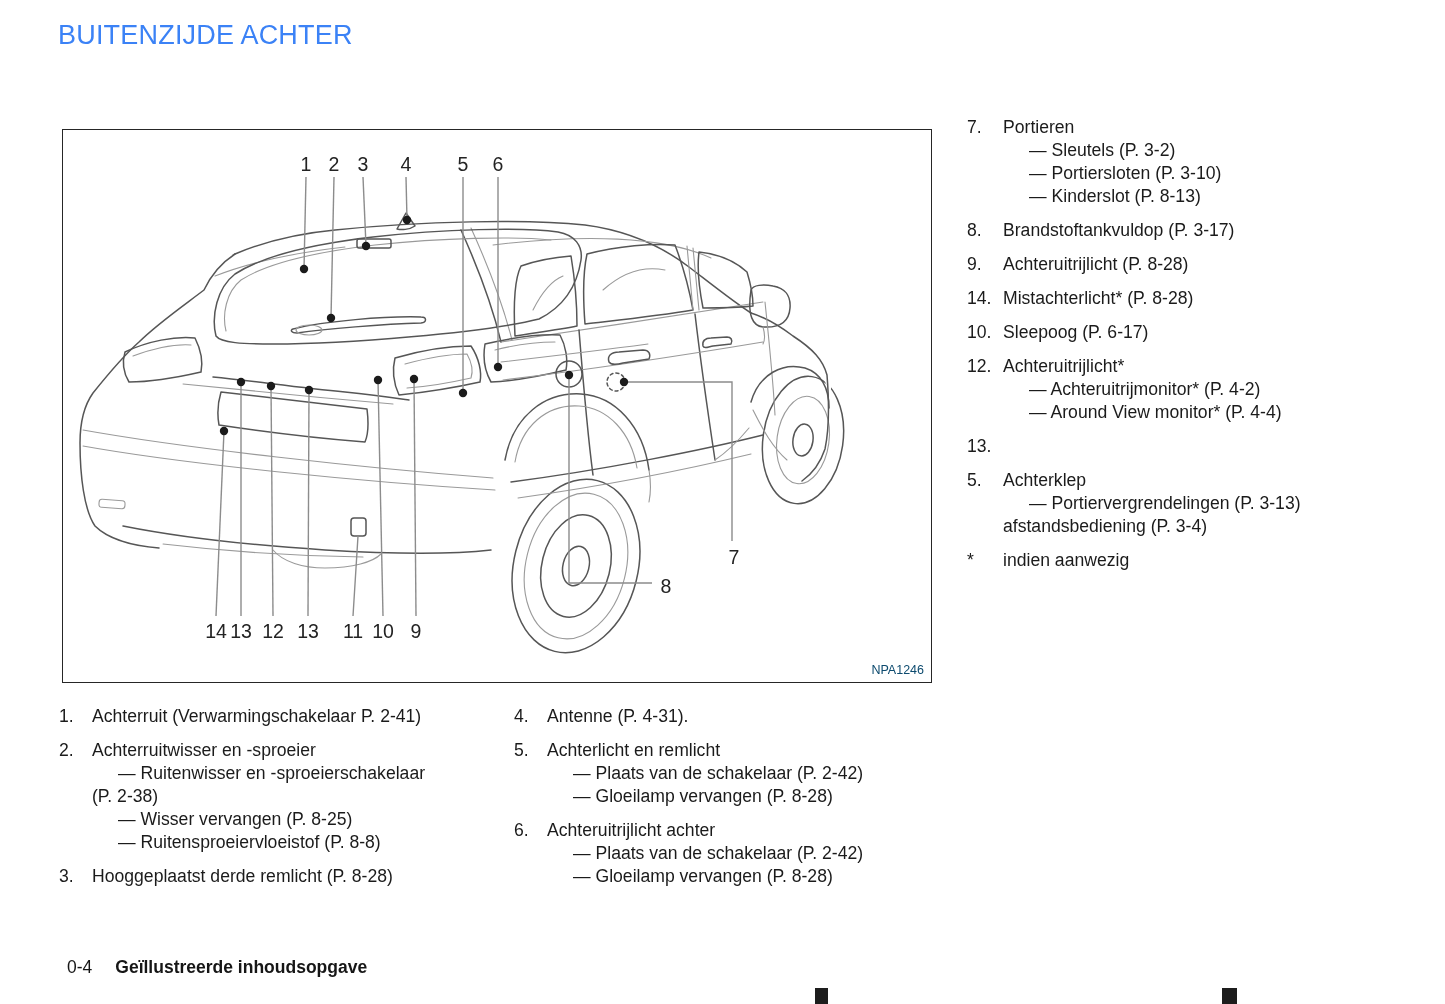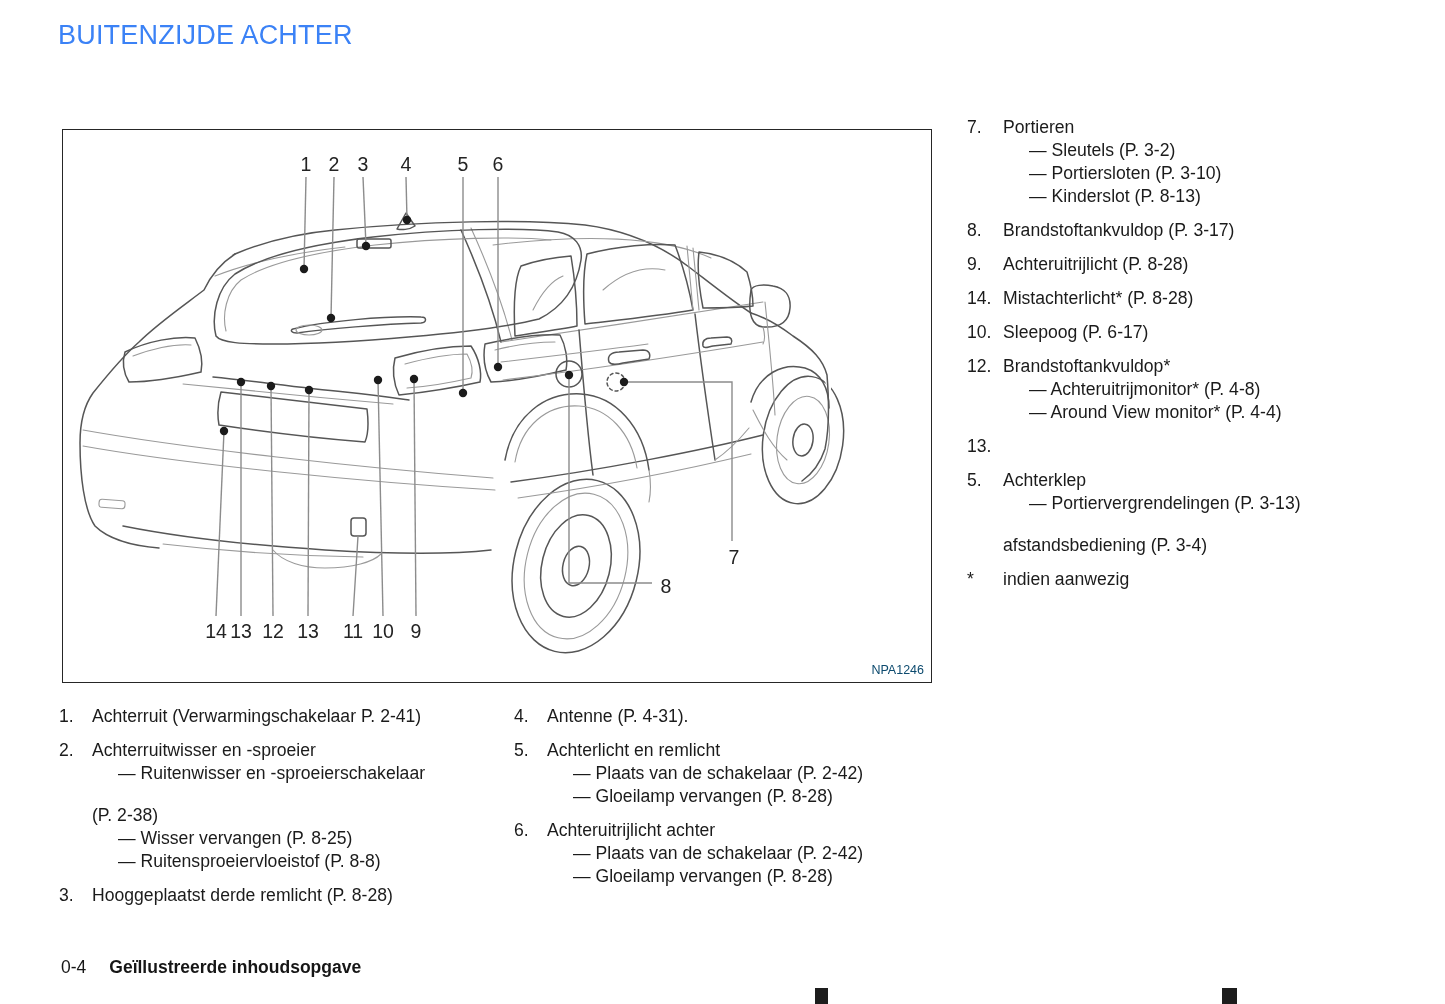--- a/index.html
+++ b/index.html
@@ -33,22 +33,22 @@
   
   .legend{position:absolute;font-size:17.6px;line-height:23px;color:#1b1b1b;}
   .legend-right{left:967px;top:116px;width:360px;}
   .legend-bl{left:59px;top:705px;width:450px;}
   .legend-br{left:514px;top:705px;width:420px;}
   .legend-item{display:flex;margin-bottom:11px;}
   .legend-item .num{flex:0 0 36px;}
   .legend-bl .legend-item .num,.legend-br .legend-item .num{flex:0 0 33px;}
   .legend-item .body{flex:1 1 auto;}
   .legend-item .sub{padding-left:26px;}
-  .legend-item .sub.cont{padding-left:0;margin-top:19px;}
-  .page-footer{position:absolute;left:61px;top:957px;font-size:17.5px;color:#161616;}
+  .legend-item .sub.cont{padding-left:0;}
+  .page-footer{position:absolute;left:67px;top:957px;font-size:17.5px;color:#161616;}
   .page-footer .pnum{margin-right:23px;}
   .page-footer .sect{font-weight:700;}
   .crop-mark{position:absolute;background:#1d1d1d;}
   .crop-mark.m1{left:815px;top:988px;width:13px;height:16px;}
   .crop-mark.m2{left:1222px;top:988px;width:15px;height:16px;}
 </style>
 </head>
 <body>
 
 <div class="page-title">BUITENZIJDE ACHTER</div>
@@ -233,22 +233,22 @@
     </div>
     <div class="legend-item">
       <span class="num">10.</span>
       <div class="body">
         <div>Sleepoog (P. 6-17)</div>
       </div>
     </div>
     <div class="legend-item">
       <span class="num">12.</span>
       <div class="body">
-        <div>Brandstoftankvuldop*</div>
-        <div class="sub">— Achteruitrijmonitor* (P. 4-8)</div>
+        <div>Achteruitrijlicht*</div>
+        <div class="sub">— Achteruitrijmonitor* (P. 4-2)</div>
         <div class="sub">— Around View monitor* (P. 4-4)</div>
       </div>
     </div>
     <div class="legend-item">
       <span class="num">13.</span>
     </div>
     <div class="legend-item">
       <span class="num">5.</span>
       <div class="body">
         <div>Achterklep</div>

